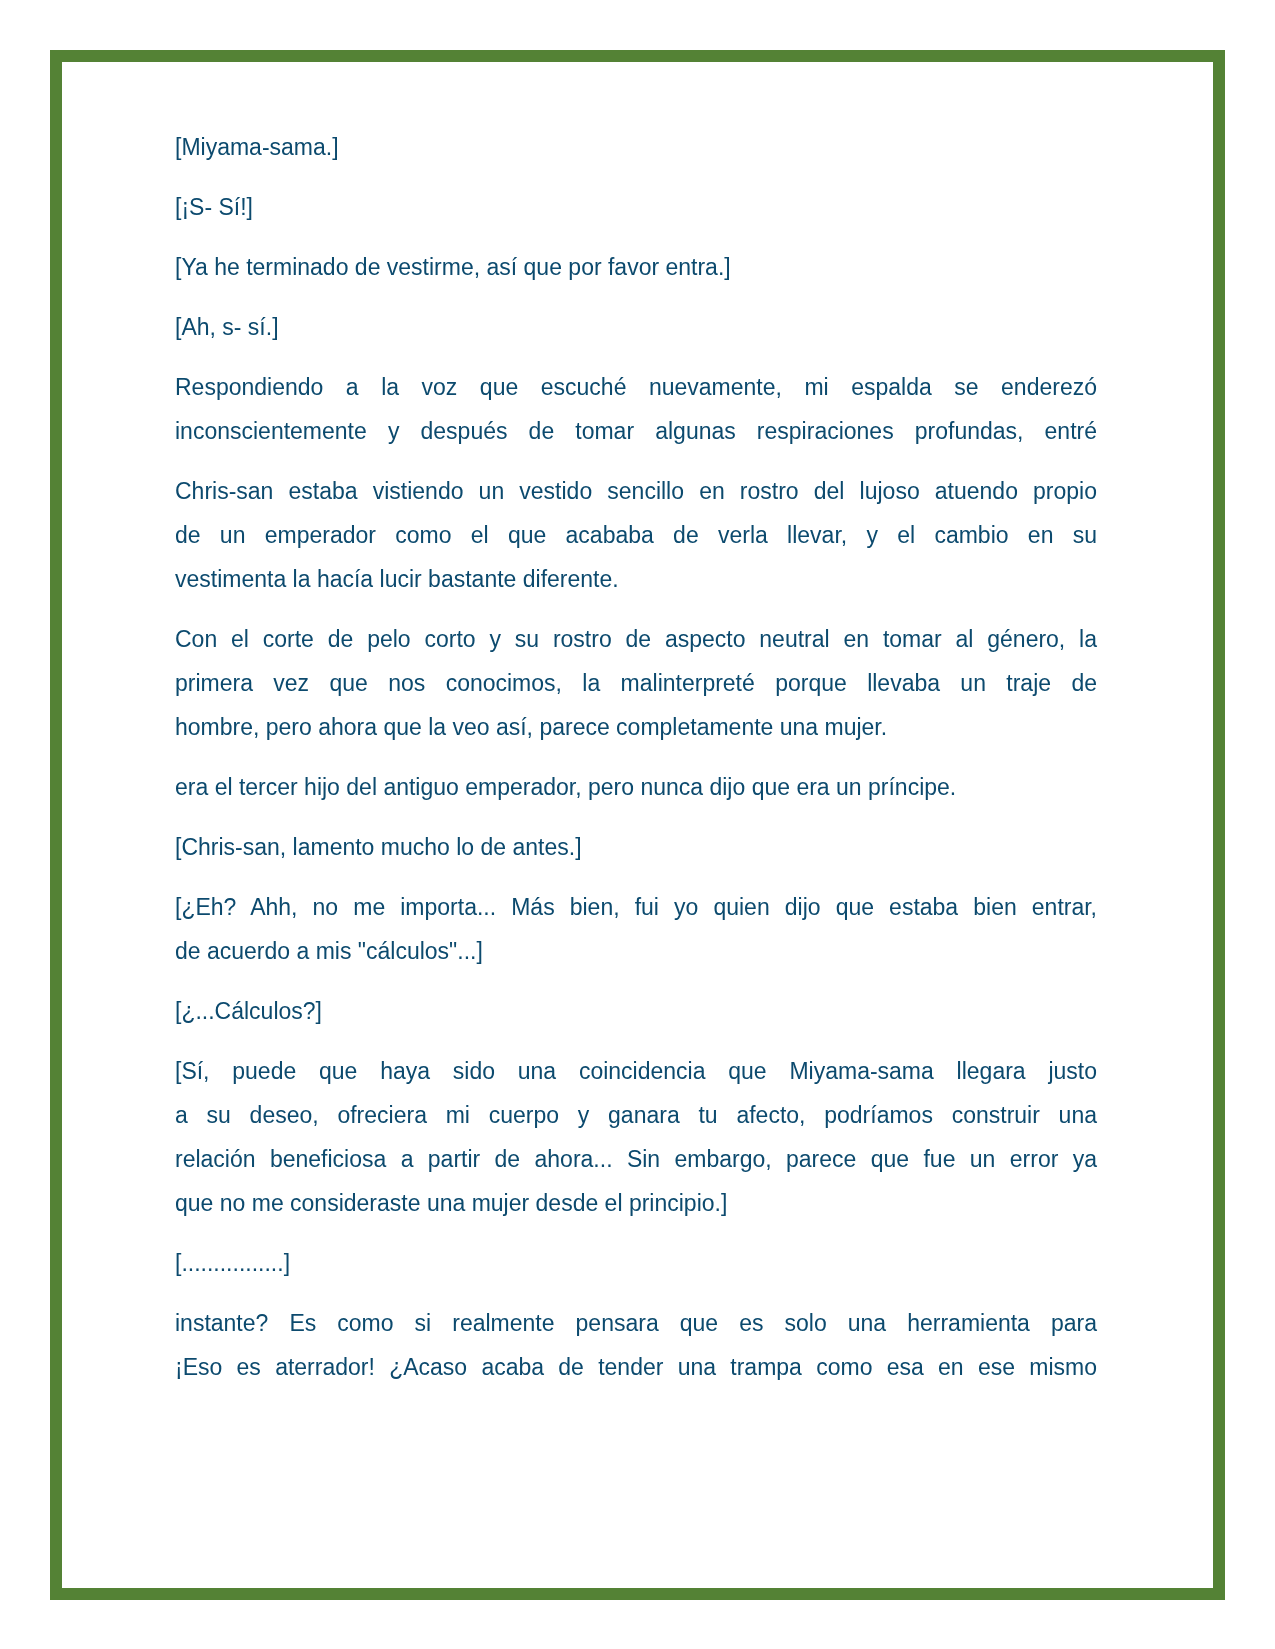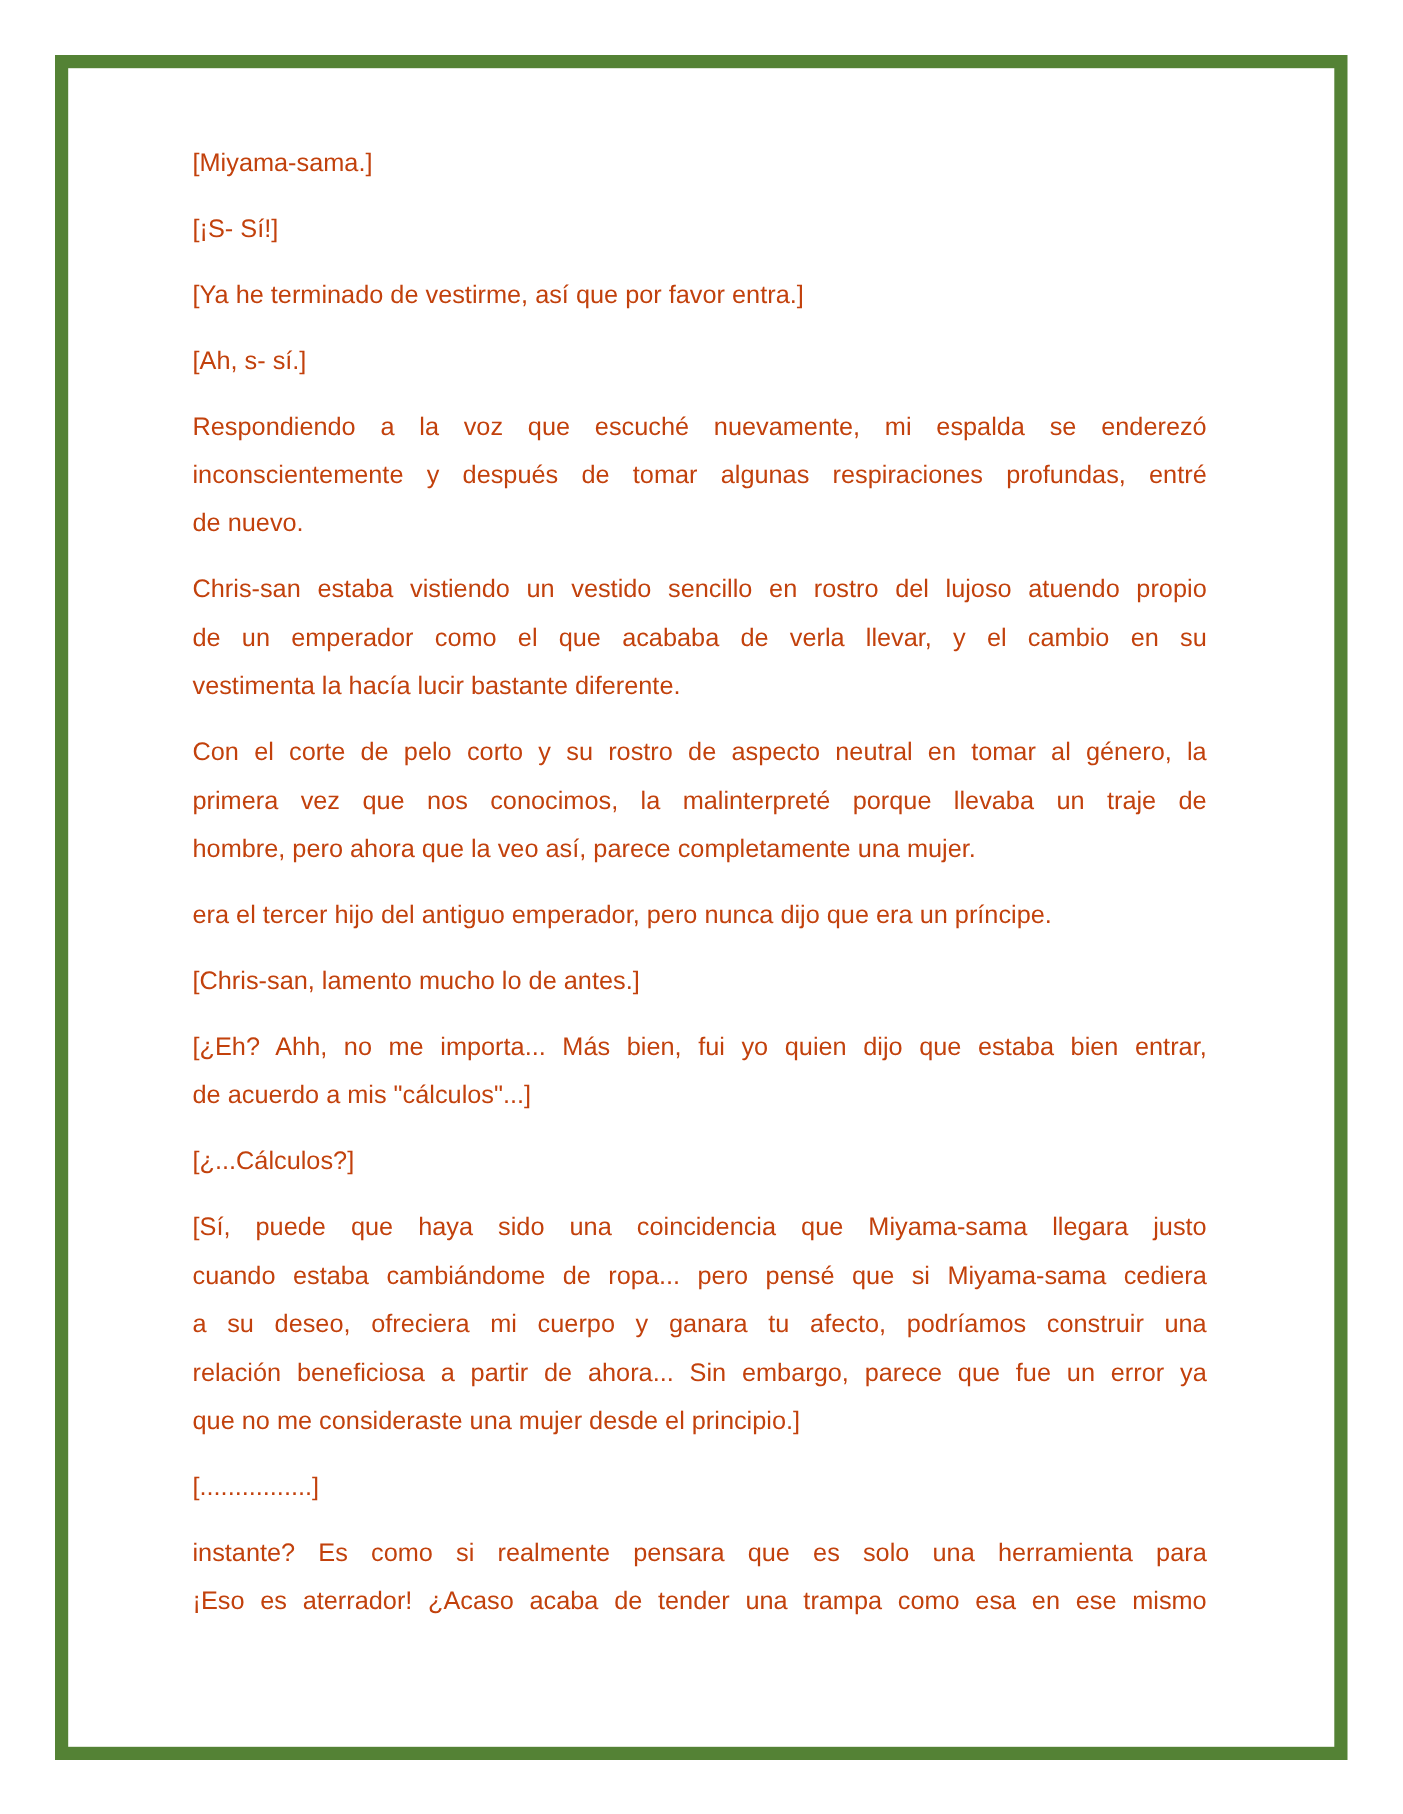--- a/index.html
+++ b/index.html
@@ -11,21 +11,21 @@
     box-sizing: border-box;
     border: 12px solid #548235;
     background: #ffffff;
   }
   .content {
     position: absolute;
     left: 175px; top: 125px;
     width: 922px;
     font-family: "Liberation Sans", sans-serif;
     font-size: 23px;
-    color: #c2410c;
+    color: #0c4a6e;
   }
   .para { margin: 0 0 16px 0; }
   .line {
     display: block;
     height: 44px;
     line-height: 44px;
     white-space: nowrap;
   }
   .line.justify {
     text-align: justify;
@@ -51,21 +51,20 @@
     <span class="line">[Ya he terminado de vestirme, así que por favor entra.]</span>
   </p>
 
   <p class="para">
     <span class="line">[Ah, s- sí.]</span>
   </p>
 
   <p class="para">
     <span class="line justify">Respondiendo a la voz que escuché nuevamente, mi espalda se enderezó</span>
     <span class="line justify">inconscientemente y después de tomar algunas respiraciones profundas, entré</span>
-    <span class="line">de nuevo.</span>
   </p>
 
   <p class="para">
     <span class="line justify">Chris-san estaba vistiendo un vestido sencillo en rostro del lujoso atuendo propio</span>
     <span class="line justify">de un emperador como el que acababa de verla llevar, y el cambio en su</span>
     <span class="line">vestimenta la hacía lucir bastante diferente.</span>
   </p>
 
   <p class="para">
     <span class="line justify">Con el corte de pelo corto y su rostro de aspecto neutral en tomar al género, la</span>
@@ -85,21 +84,20 @@
     <span class="line justify">[¿Eh? Ahh, no me importa... Más bien, fui yo quien dijo que estaba bien entrar,</span>
     <span class="line">de acuerdo a mis "cálculos"...]</span>
   </p>
 
   <p class="para">
     <span class="line">[¿...Cálculos?]</span>
   </p>
 
   <p class="para">
     <span class="line justify">[Sí, puede que haya sido una coincidencia que Miyama-sama llegara justo</span>
-    <span class="line justify">cuando estaba cambiándome de ropa... pero pensé que si Miyama-sama cediera</span>
     <span class="line justify">a su deseo, ofreciera mi cuerpo y ganara tu afecto, podríamos construir una</span>
     <span class="line justify">relación beneficiosa a partir de ahora... Sin embargo, parece que fue un error ya</span>
     <span class="line">que no me consideraste una mujer desde el principio.]</span>
   </p>
 
   <p class="para">
     <span class="line">[................]</span>
   </p>
 
   <p class="para">

